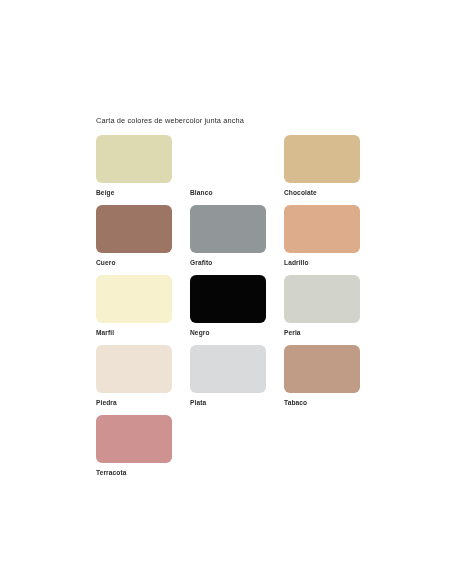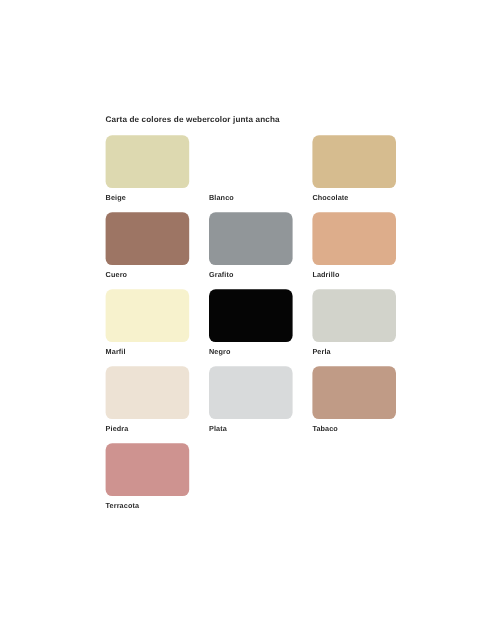--- a/index.html
+++ b/index.html
@@ -24,25 +24,25 @@
 
   .chart-wrap {
     position: absolute;
     left: 96px;
     top: 104px;
     width: 264px;
   }
 
   .chart-title {
     font-size: 7.4px;
-    font-weight: bold;
+    font-weight: normal;
     color: #2b2b2b;
     letter-spacing: 0.12px;
     line-height: 10px;
-    margin: 0 0 9px 0;
+    margin: 12px 0 9px 0;
     white-space: nowrap;
   }
 
   .swatch-grid {
     display: grid;
     grid-template-columns: repeat(3, 76px);
     column-gap: 18px;
     row-gap: 8px;
   }
 

